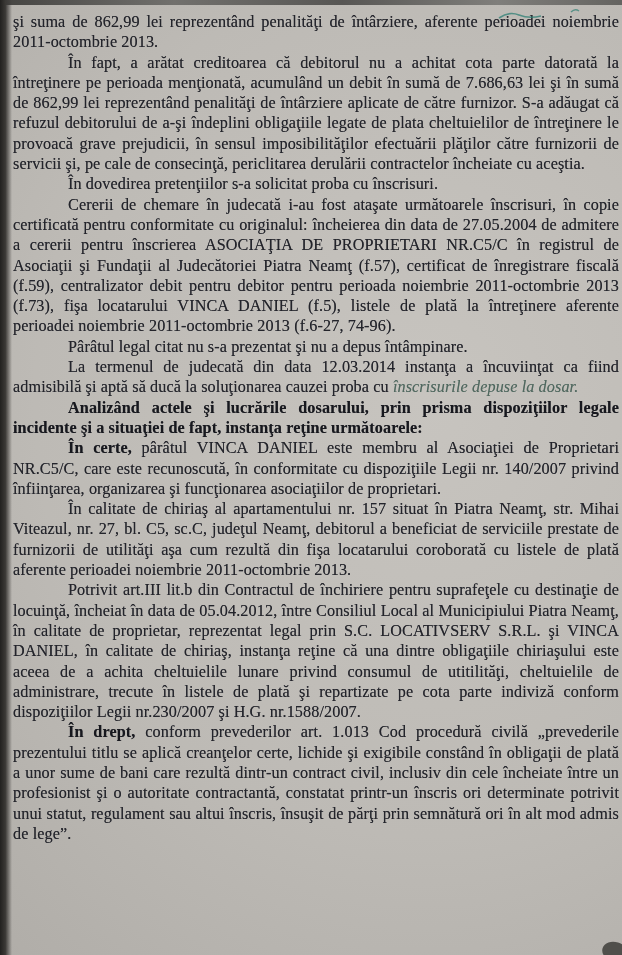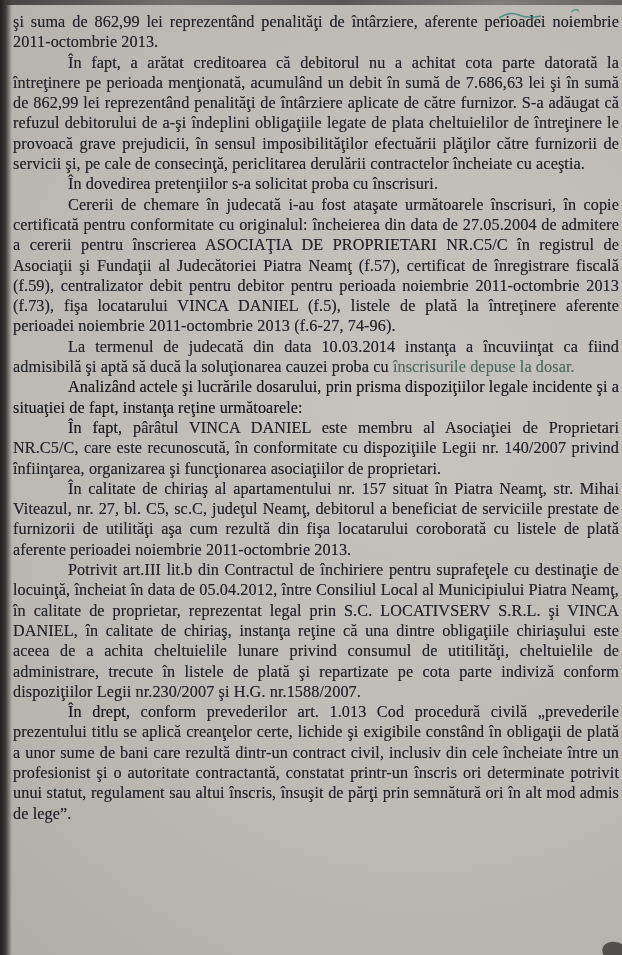--- a/index.html
+++ b/index.html
@@ -30,39 +30,40 @@
   }
   .content{
     position:absolute;top:4px;left:13px;right:3px;bottom:0;
     font-size:16.2px;line-height:20.3px;
     letter-spacing:.1px;
     text-shadow:0 0 .5px rgba(34,36,43,.55);
     margin-top:8px;
   }
   .para{margin:0;text-align:justify;}
   .para.indent{text-indent:55px;}
-  .b{font-weight:normal;color:#17181e;}
-  .faded{color:#50685f;text-shadow:0 0 .6px rgba(80,104,95,.5);}
+  .b{font-weight:bold;color:#17181e;}
+  .faded{color:#50685f;font-style:italic;text-shadow:0 0 .6px rgba(80,104,95,.5);}
   .tealword{position:relative;}
   .pen-mark{position:absolute;pointer-events:none;}
 </style>
 </head>
 <body>
 
 <div class="page">
   <div class="edge-top"></div>
   <div class="edge-left"></div>
   <div class="content">
       <p class="para"><span>şi suma de 862,99 lei reprezentând penalităţi de întârziere, </span><span class="tealword">aferente perioadei</span><span> noiembrie 2011-octombrie 2013.</span></p>
       <p class="para indent"><span>În fapt, a arătat creditoarea că debitorul nu a achitat cota parte datorată la întreţinere pe perioada menţionată, acumulând un debit în sumă de 7.686,63 lei şi în sumă de 862,99 lei reprezentând penalităţi de întârziere aplicate de către furnizor. S-a adăugat că refuzul debitorului de a-şi îndeplini obligaţiile legate de plata cheltuielilor de întreţinere le provoacă grave prejudicii, în sensul imposibilităţilor efectuării plăţilor către furnizorii de servicii şi, pe cale de consecinţă, periclitarea derulării contractelor încheiate cu aceştia.</span></p>
       <p class="para indent"><span>În dovedirea pretenţiilor s-a solicitat proba cu înscrisuri.</span></p>
       <p class="para indent"><span>Cererii de chemare în judecată i-au fost ataşate următoarele înscrisuri, în copie certificată pentru conformitate cu originalul: încheierea din data de 27.05.2004 de admitere a cererii pentru înscrierea ASOCIAŢIA DE PROPRIETARI  NR.C5/C în registrul de Asociaţii şi Fundaţii al Judecătoriei Piatra Neamţ (f.57), certificat de înregistrare fiscală (f.59), centralizator debit pentru debitor pentru perioada noiembrie 2011-octombrie 2013 (f.73), fişa locatarului VINCA DANIEL (f.5), listele de plată la întreţinere aferente perioadei noiembrie 2011-octombrie 2013 (f.6-27, 74-96).</span></p>
-      <p class="para indent"><span>La termenul de judecată din data 10.03.2014 instanţa a încuviinţat ca fiind admisibilă şi aptă să ducă la soluţionarea cauzei proba cu </span><span class="faded">înscrisurile depuse la dosar.</span></p>
+      <p class="para indent"><span>Pârâtul legal citat nu s-a prezentat şi nu a depus întâmpinare.</span></p>
+      <p class="para indent"><span>La termenul de judecată din data 12.03.2014 instanţa a încuviinţat ca fiind admisibilă şi aptă să ducă la soluţionarea cauzei proba cu </span><span class="faded">înscrisurile depuse la dosar.</span></p>
       <p class="para indent"><span class="b">Analizând actele şi lucrările dosarului, prin prisma dispoziţiilor legale incidente şi a situaţiei de fapt, instanţa reţine următoarele:</span></p>
-      <p class="para indent"><span class="b">În fapt,</span><span> pârâtul VINCA DANIEL este membru al Asociaţiei de Proprietari NR.C5/C, care este recunoscută, în conformitate cu dispoziţiile Legii nr. 140/2007 privind înfiinţarea, organizarea şi funcţionarea asociaţiilor de proprietari.</span></p>
+      <p class="para indent"><span class="b">În certe,</span><span> pârâtul VINCA DANIEL este membru al Asociaţiei de Proprietari NR.C5/C, care este recunoscută, în conformitate cu dispoziţiile Legii nr. 140/2007 privind înfiinţarea, organizarea şi funcţionarea asociaţiilor de proprietari.</span></p>
       <p class="para indent"><span>În calitate de chiriaş al apartamentului nr. 157 situat în Piatra Neamţ, str. Mihai Viteazul, nr. 27, bl. C5, sc.C, judeţul Neamţ, debitorul a beneficiat de serviciile prestate de furnizorii de utilităţi aşa cum rezultă din fişa locatarului coroborată cu listele de plată aferente perioadei noiembrie 2011-octombrie 2013.</span></p>
       <p class="para indent"><span>Potrivit art.III lit.b din Contractul de închiriere pentru suprafeţele cu destinaţie de locuinţă, încheiat în data de 05.04.2012, între Consiliul Local al Municipiului Piatra Neamţ, în calitate de proprietar, reprezentat legal prin S.C. LOCATIVSERV S.R.L. şi VINCA DANIEL, în calitate de chiriaş, instanţa reţine că una dintre obligaţiile chiriaşului este aceea de a achita cheltuielile lunare privind consumul de utitilităţi, cheltuielile de administrare, trecute în listele de plată şi repartizate pe cota parte indiviză conform dispoziţiilor Legii nr.230/2007 şi H.G. nr.1588/2007.</span></p>
       <p class="para indent"><span class="b">În drept,</span><span> conform prevederilor art. 1.013 Cod procedură civilă „prevederile prezentului titlu se aplică creanţelor certe, lichide şi exigibile constând în obligaţii de plată a unor sume de bani care rezultă dintr-un contract civil, inclusiv din cele încheiate între un profesionist şi o autoritate contractantă, constatat printr-un înscris ori determinate potrivit unui statut, regulament sau altui înscris, însuşit de părţi prin semnătură ori în alt mod admis de lege”.</span></p>
     </div>
 
   <svg class="pen-mark" style="left:493px;top:4px;" width="120" height="26" viewBox="0 0 120 26">
     <path d="M6 14 q10 -7 20 -3 t22 1" fill="none" stroke="#2e7f74" stroke-width="1.6" opacity="0.75"></path>
     <path d="M78 8 q4 -4 8 -1" fill="none" stroke="#2e7f74" stroke-width="1.4" opacity="0.7"></path>
   </svg>
 

